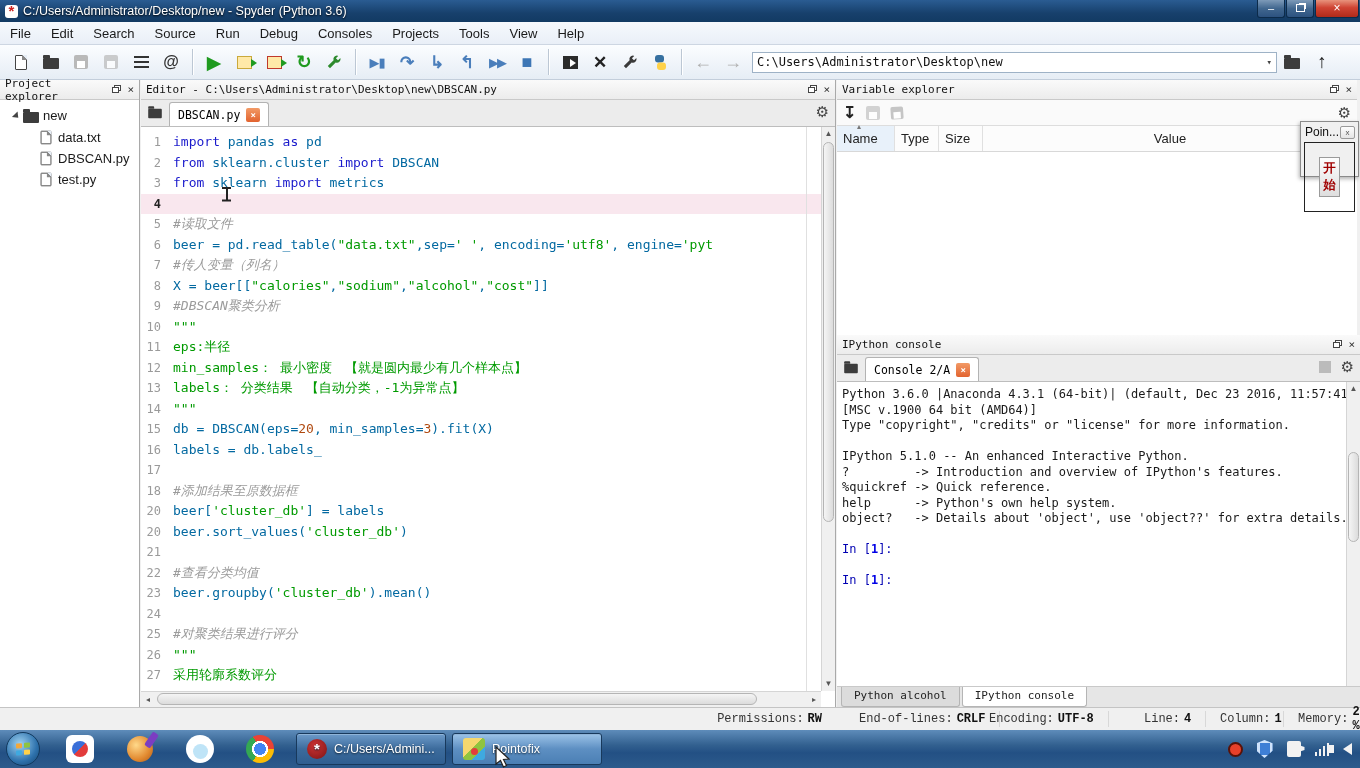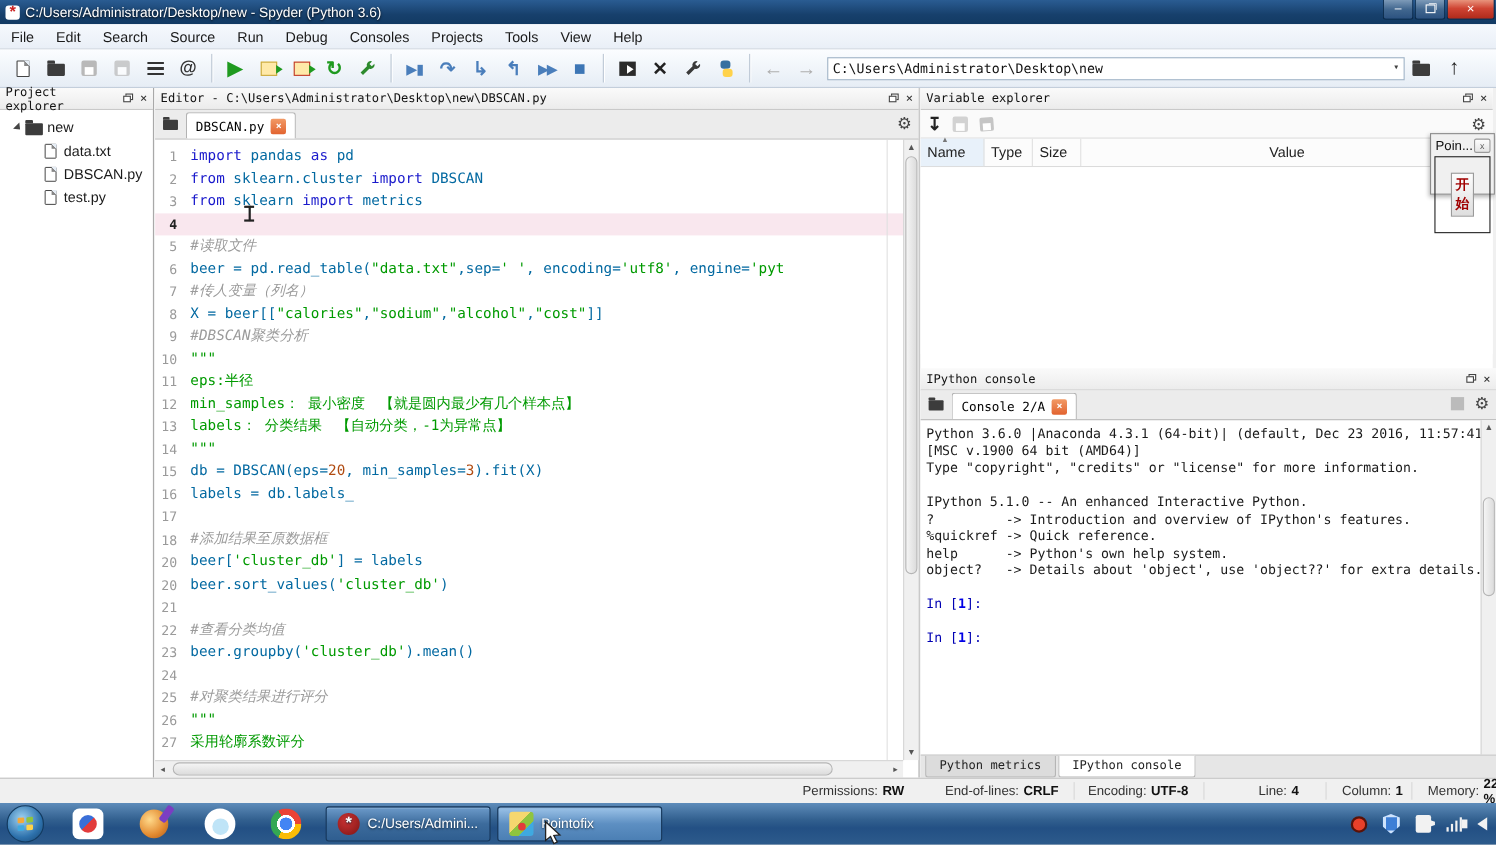--- a/index.html
+++ b/index.html
@@ -126,21 +126,21 @@
   .con-prompt b { color:#0000e6; }
   .con-vscroll { position:absolute; top:47px; right:0; width:14px; bottom:0; background:#f0f0f0; border-left:1px solid #d5d5d5; }
 
   .bottom-tabs { position:absolute; left:837px; top:686px; width:523px; height:21px; background:#e6e6e6; border-top:1px solid #c9c9c9; display:flex; padding-left:4px; }
   .btab { font-family:"DejaVu Sans Mono",monospace; font-size:11px; padding:2px 12px; border:1px solid #b5b5b5; border-top:none; background:#dcdcdc; color:#222; border-radius:0 0 3px 3px; margin-right:2px;}
   .btab.sel { background:#fff; }
 
   
   .statusbar { position:absolute; left:0; top:707px; width:1360px; height:23px; background:#f0f0f0; border-top:1px solid #c4c4c4;
     font-size:12px; color:#333; display:flex; align-items:center; }
-  .st-seg { padding:0 14px; border-right:1px solid #d8d8d8; height:16px; display:flex; align-items:center; gap:4px;}
+  .st-seg { padding:0 14px; border-right:1px solid #d8d8d8; height:16px; display:flex; align-items:center; gap:4px;font-family:Liberation Mono, monospace;}
   .st-seg b { color:#111; }
   .st-perm { position:absolute; left:700px; width:136px; justify-content:flex-end; border-right:none;}
   .st-eol { position:absolute; left:845px; } .st-enc { position:absolute; left:975px; }
   .st-line { position:absolute; left:1130px; border-right:none;} .st-col { position:absolute; left:1205px; border-left:1px solid #d8d8d8; border-right:none;}
   .st-mem { position:absolute; left:1283px; border-left:1px solid #d8d8d8; border-right:none; }
 
   
   .taskbar { position:absolute; left:0; top:730px; width:1360px; height:38px;
     background:linear-gradient(#5e8cba,#32608f 40%,#235084 60%,#2d5b8c); display:flex; align-items:center; }
   .orb { width:34px; height:34px; border-radius:50%; margin:0 10px 0 6px;
@@ -434,21 +434,21 @@
         <div class="con-line">&nbsp;</div>
         <div class="con-line con-prompt">In [<b>1</b>]:</div>
       </div>
     <div class="con-vscroll">
       <div class="arr" style="text-align:center;font-size:8px;color:#555;line-height:14px;">▲</div>
       <div class="thumb" style="position:absolute;left:1px;right:1px;top:70px;height:90px;border:1px solid #b5b5b5;background:linear-gradient(90deg,#f5f5f5,#dcdcdc);border-radius:6px;"></div>
     </div>
   </div>
 
   <div class="bottom-tabs">
-    <span class="btab">Python metrics</span>
+    <span class="btab">Python alcohol</span>
     <span class="btab sel">IPython console</span>
   </div>
 
   <div class="statusbar">
     <span class="st-seg st-perm">
       <span>Permissions:</span>
         <b>RW</b>
     </span>
     <span class="st-seg st-eol">
       <span>End-of-lines:</span>

